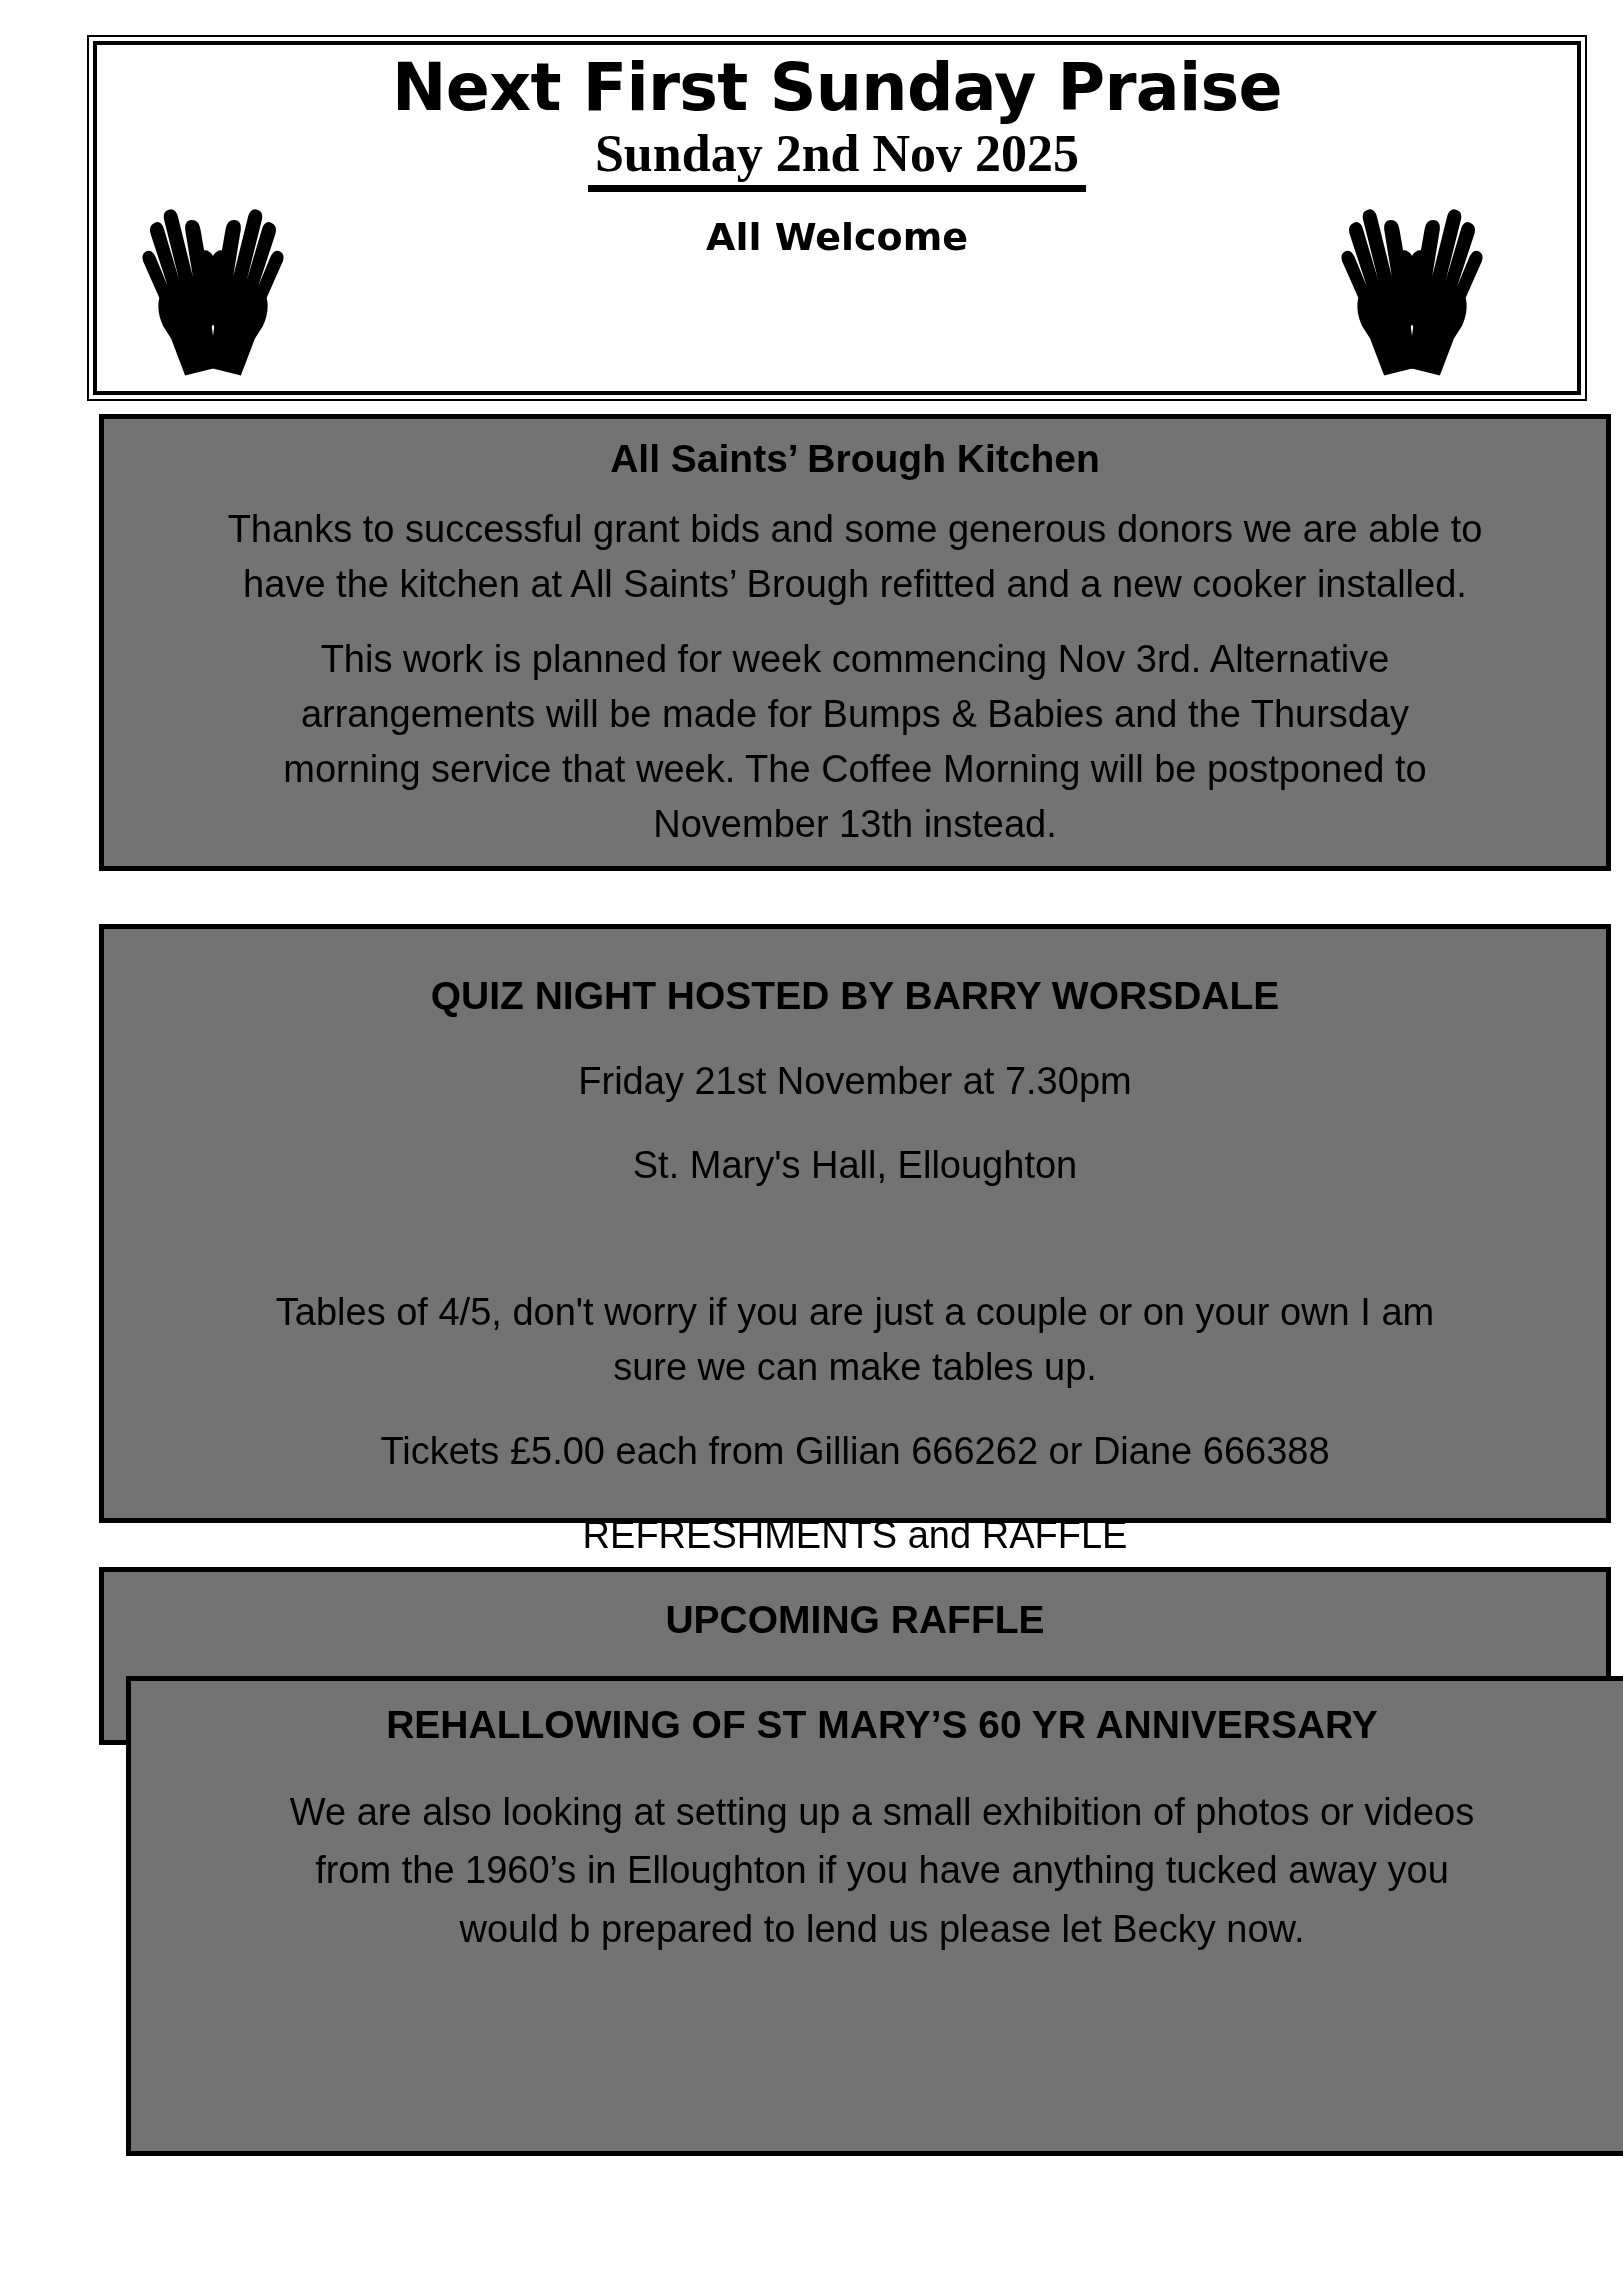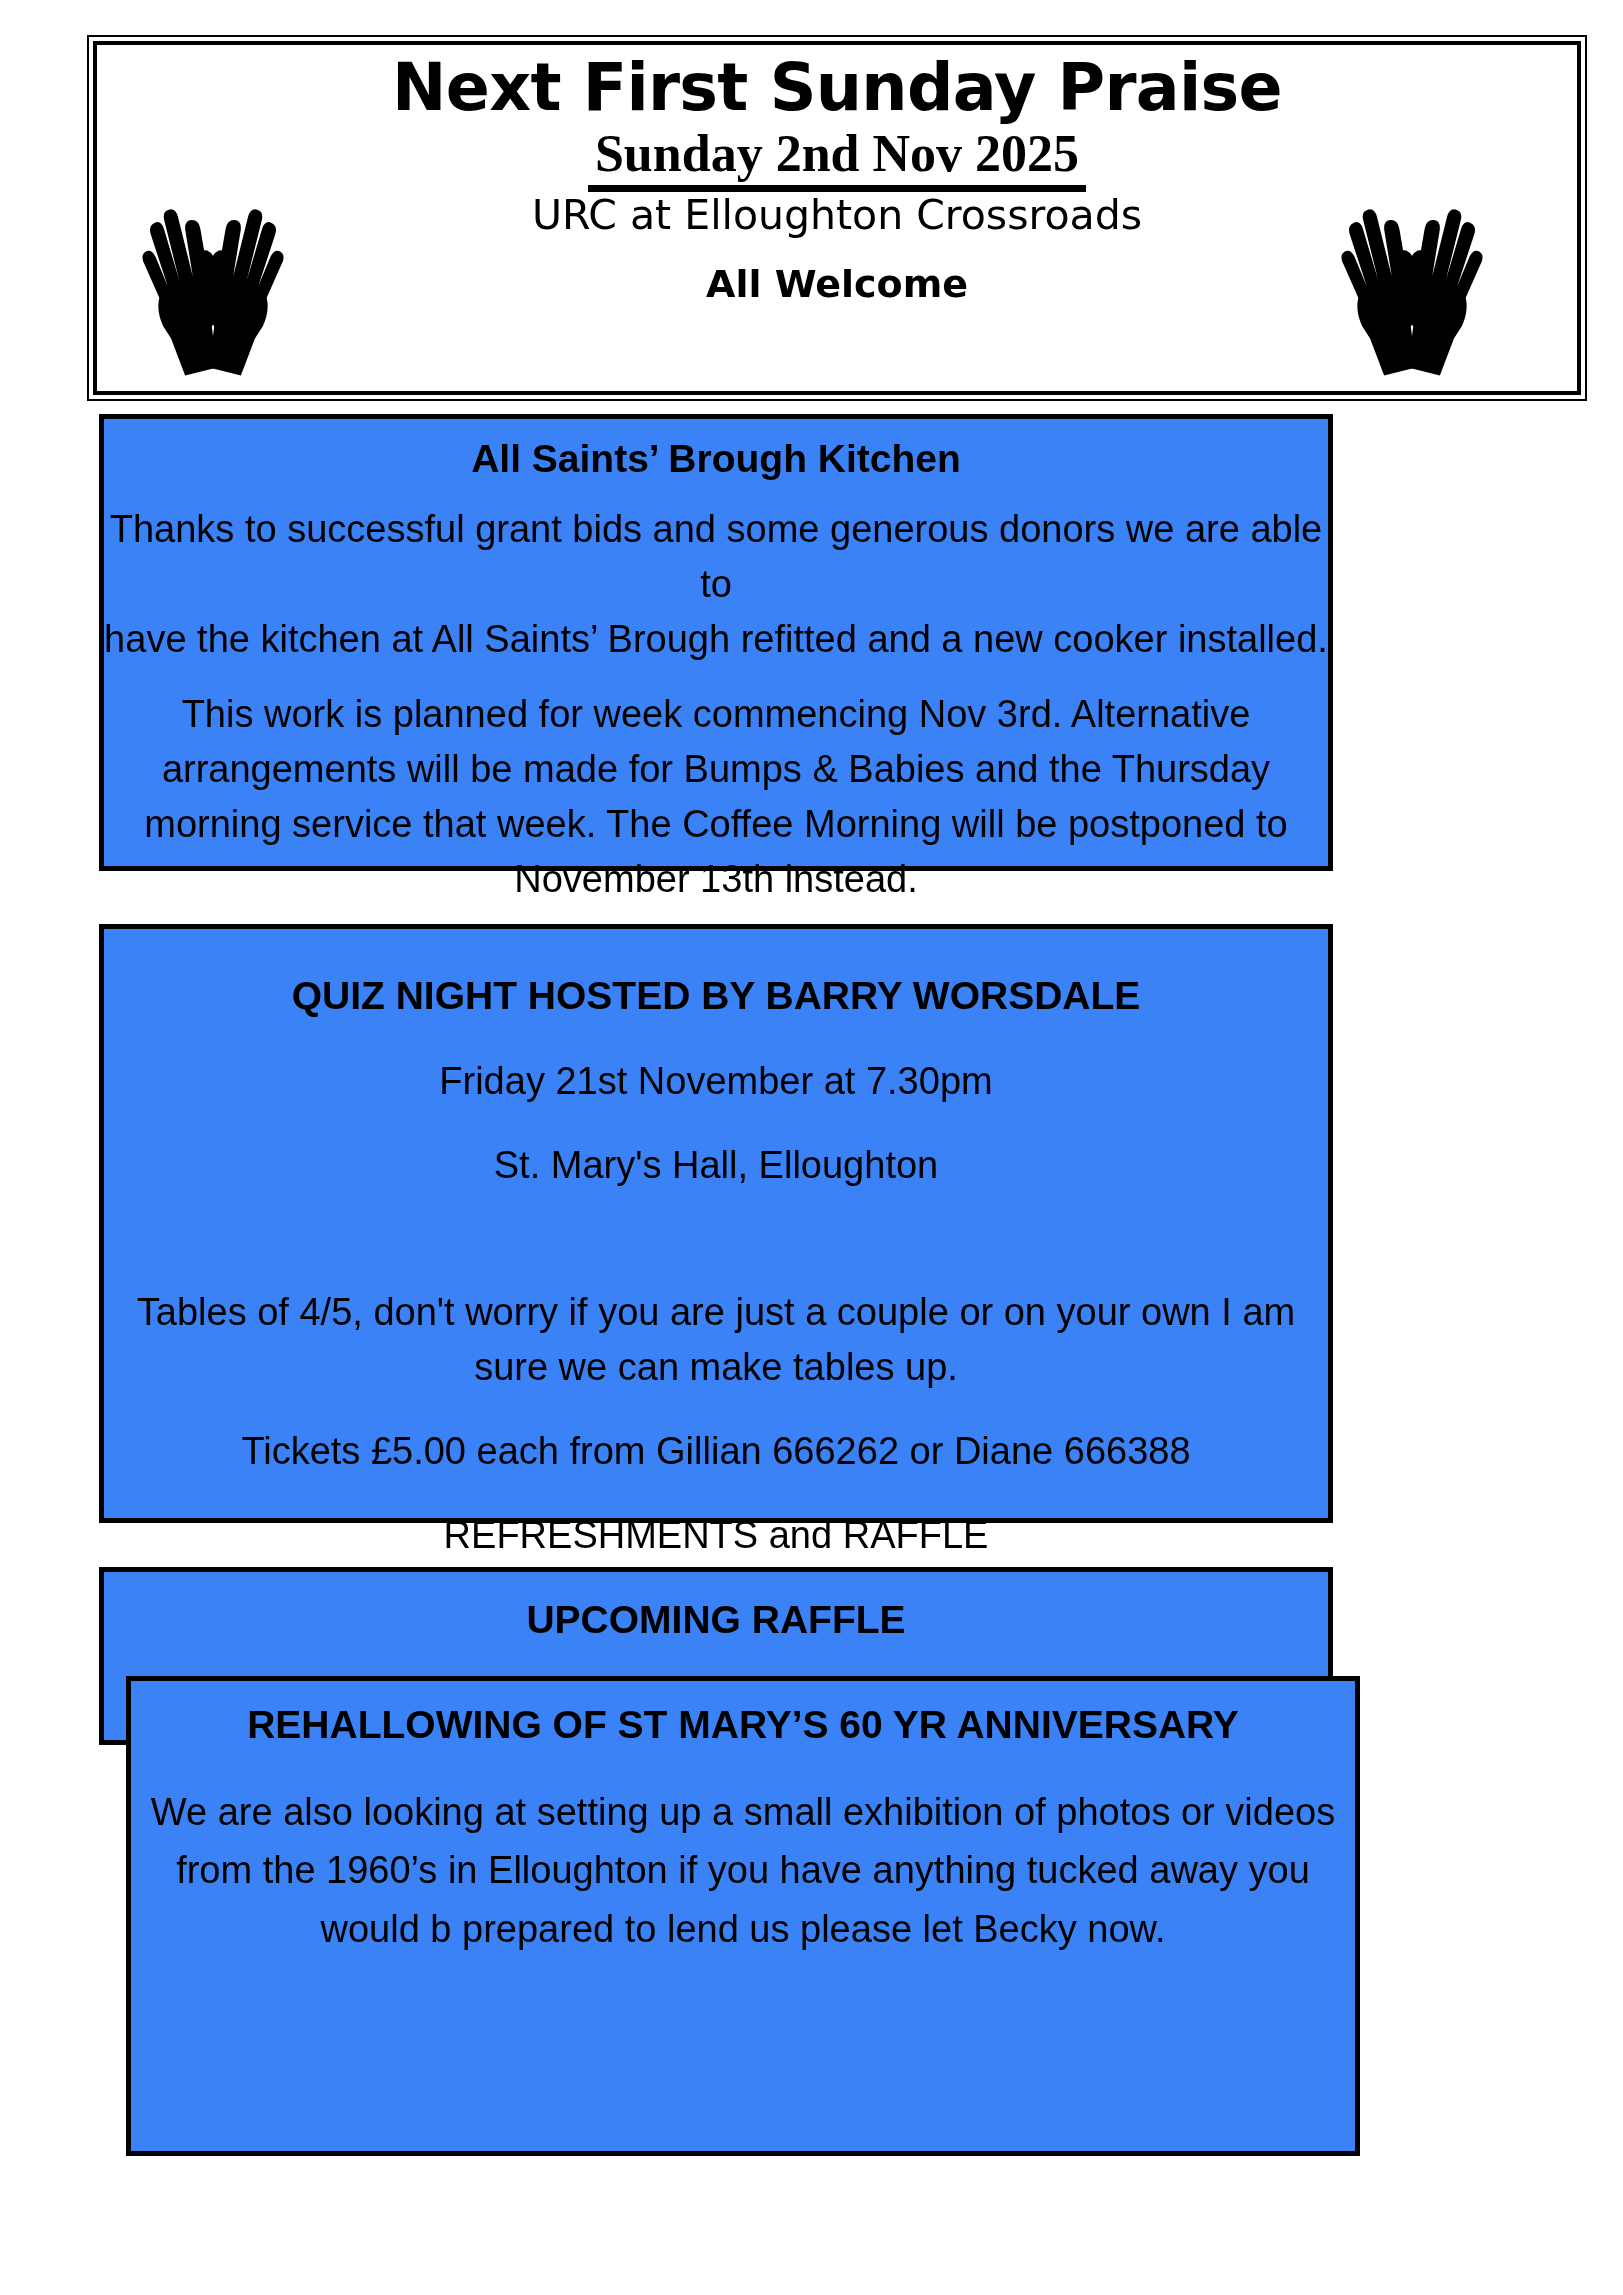--- a/index.html
+++ b/index.html
@@ -41,22 +41,22 @@
   }
   .praise-welcome{
     margin-top:23.6px;
     font-family:"DejaVu Sans",sans-serif;font-weight:bold;font-size:38px;
   }
   .hands{position:absolute;top:145px;width:204px;height:187px;}
   .hands.left{left:14.4px;}
   .hands.right{right:63px;}
   
   .notice{
-    position:absolute;left:99px;width:1234px;
-    border:5.2px solid #000;box-sizing:border-box;background:#3b82f6;
+    position:absolute;left:99px;width:1512px;
+    border:5.2px solid #000;box-sizing:border-box;background:#737373;
     text-align:center;
   }
   .notice h2{
     margin:0;font-weight:bold;font-size:39px;line-height:1.45;
   }
   .notice p{
     margin:0;font-size:38px;line-height:1.45;white-space:pre-line;
   }
   #kitchen-box{top:414px;height:457px;padding-top:11.8px;}
   #kitchen-box h2{margin-bottom:14.4px;}
@@ -131,21 +131,20 @@
               <path d="M110 132 Q88 110 82 94 Q79 84 88 84 Q98 86 106 102 Q112 114 118 124 Z"></path>
             </g>
           </g>
         </g>
       </svg>
 
       <div class="praise-title">Next First Sunday Praise</div>
       <div>
         <span class="praise-date">Sunday 2nd Nov 2025</span>
       </div>
-      <div class="praise-venue">URC at Elloughton Crossroads</div>
       <div class="praise-welcome">All Welcome</div>
     </div>
   </div>
 
   <div id="kitchen-box" class="notice">
     <h2>All Saints’ Brough Kitchen</h2>
     <p>Thanks to successful grant bids and some generous donors we are able to
 have the kitchen at All Saints’ Brough refitted and a new cooker installed.</p>
     <p>This work is planned for week commencing Nov 3rd. Alternative
 arrangements will be made for Bumps &amp; Babies and the Thursday

